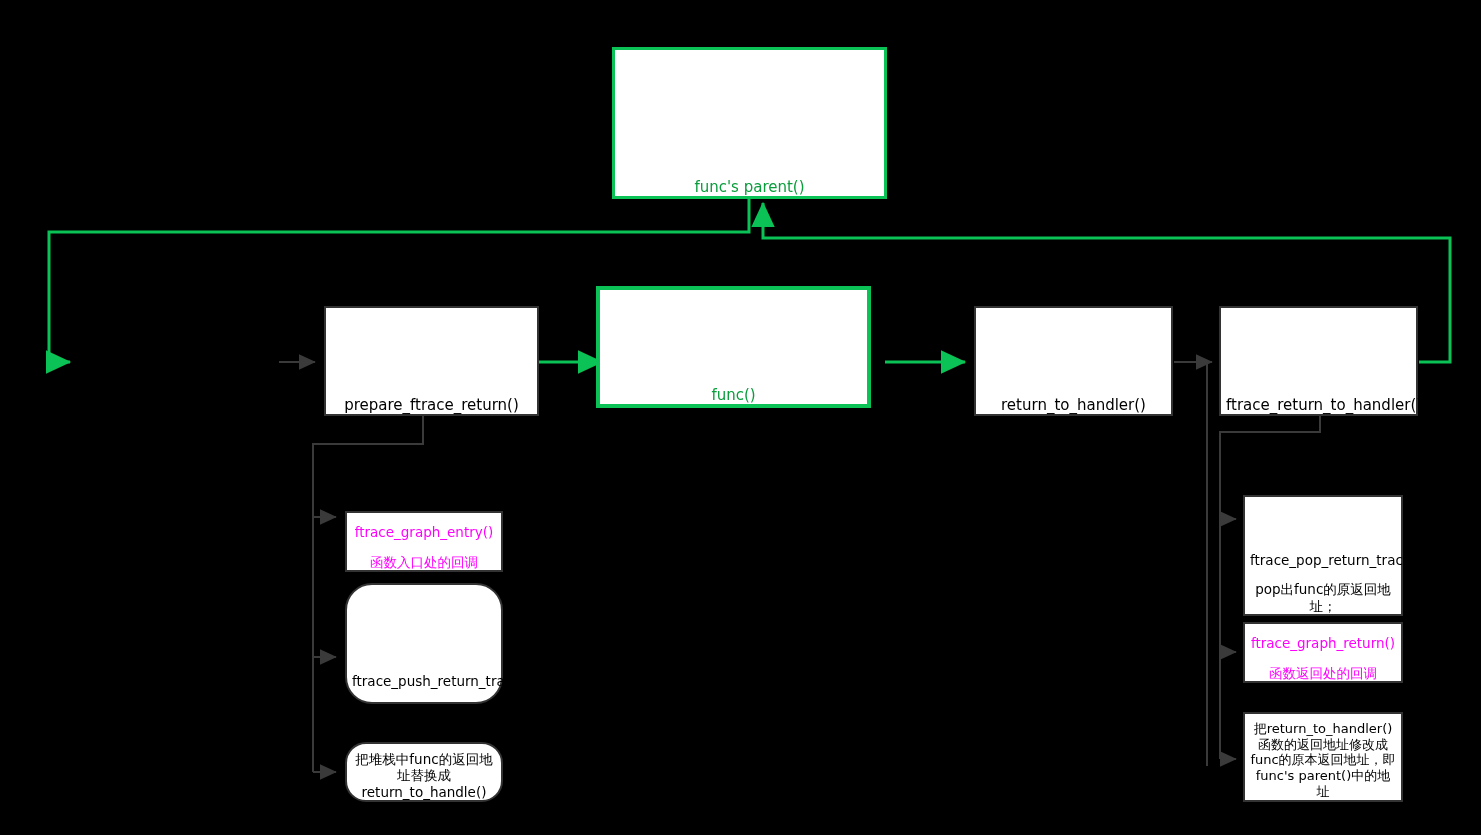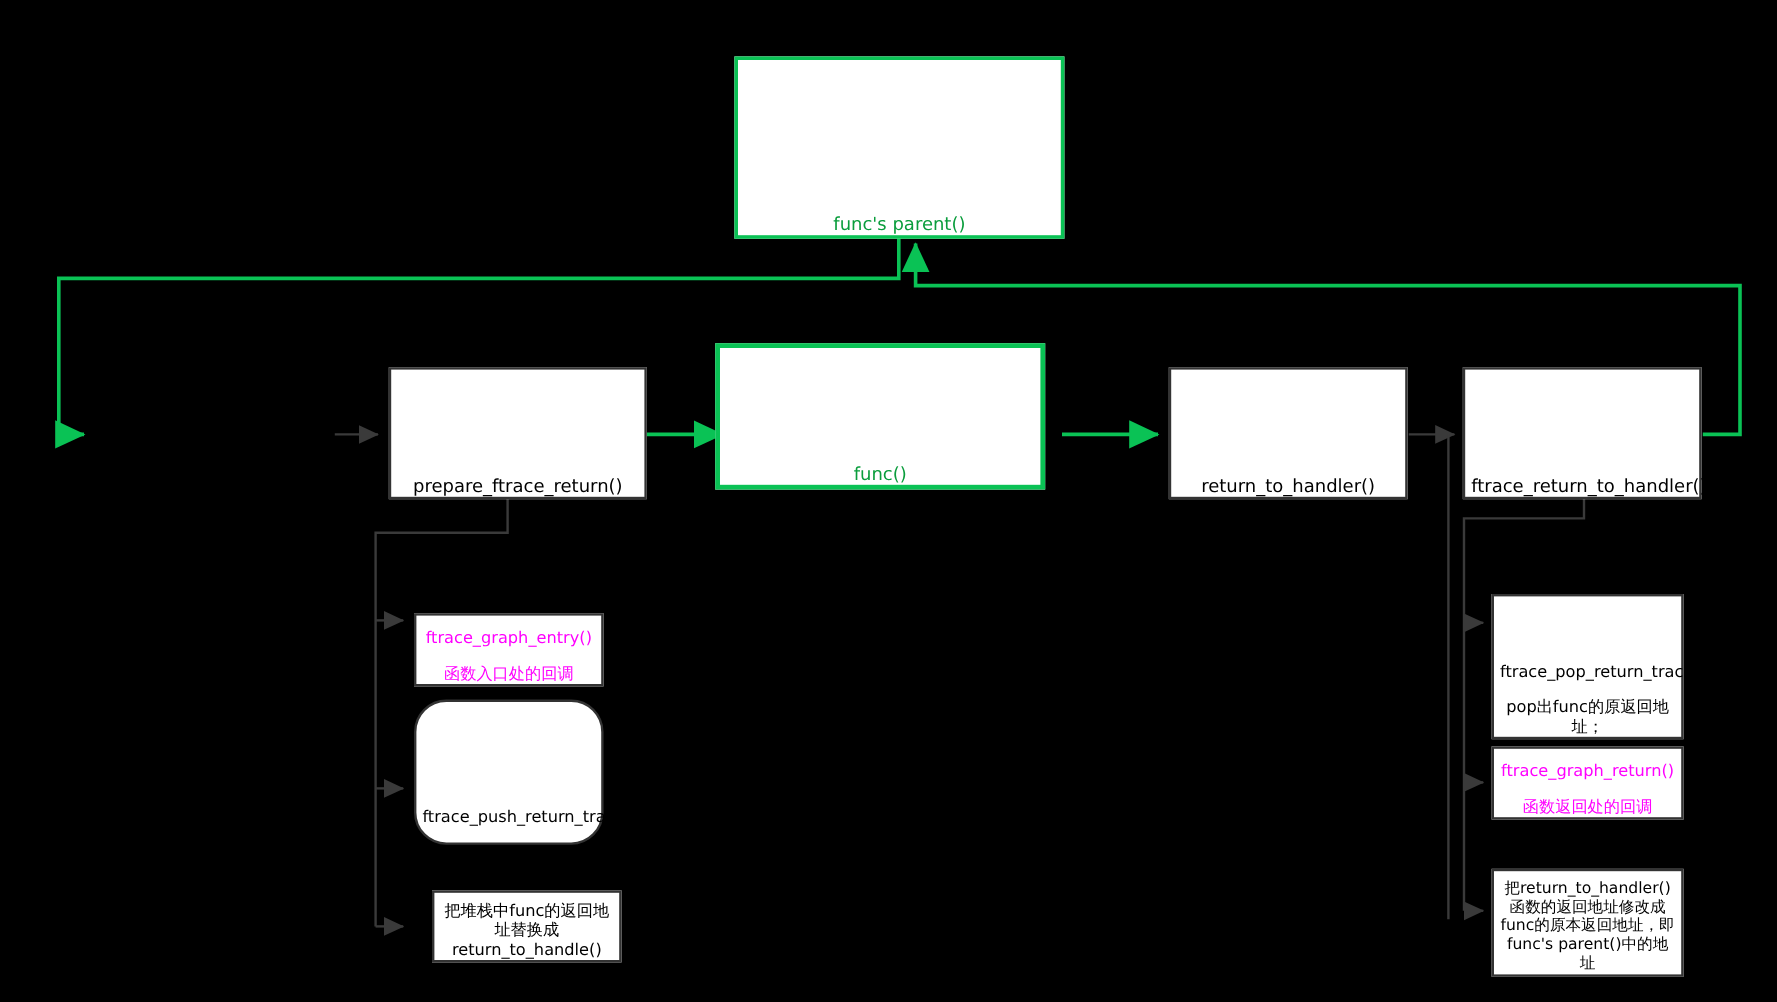--- a/index.html
+++ b/index.html
@@ -146,33 +146,33 @@
     <span class="line t14">ftrace_graph_entry()</span>
     <span class="gap"></span>
     <span class="line t14">函数入口处的回调</span>
   </div>
 
   <div class="node gray" style="left:345px; top:583px; width:158px; height:121px;border-radius:27px;">
     <span class="line t14">ftrace_push_return_trace()</span>
     <span class="gap"></span>
   </div>
 
-  <div class="node gray" style="left:360px; top:742px; width:158px; height:60px;">
+  <div class="node gray" style="left:345px; top:742px; width:158px; height:60px;border-radius:21px;">
     <span class="line t14">把堆栈中func的返回地址替换成 return_to_handle()</span>
   </div>
 
   <div class="node gray" style="left:1243px; top:458px; width:160px; height:121px;margin-top:37px;">
     <span class="line t14">ftrace_pop_return_trace()</span>
     <span class="gap"></span>
     <span class="line t14">pop出func的原返回地址；</span>
   </div>
 
   <div class="node magenta" style="left:1243px; top:622px; width:160px; height:61px;">
     <span class="line t14">ftrace_graph_return()</span>
     <span class="gap"></span>
     <span class="line t14">函数返回处的回调</span>
   </div>
 
-  <div class="node gray" style="left:1243px; top:712px; width:160px; height:90px;margin-top:12px;">
+  <div class="node gray" style="left:1243px; top:712px; width:160px; height:90px;">
     <span class="line t13">把return_to_handler()函数的返回地址修改成func的原本返回地址，即func's parent()中的地址</span>
   </div>
 
 </div>
 
 </body></html>

